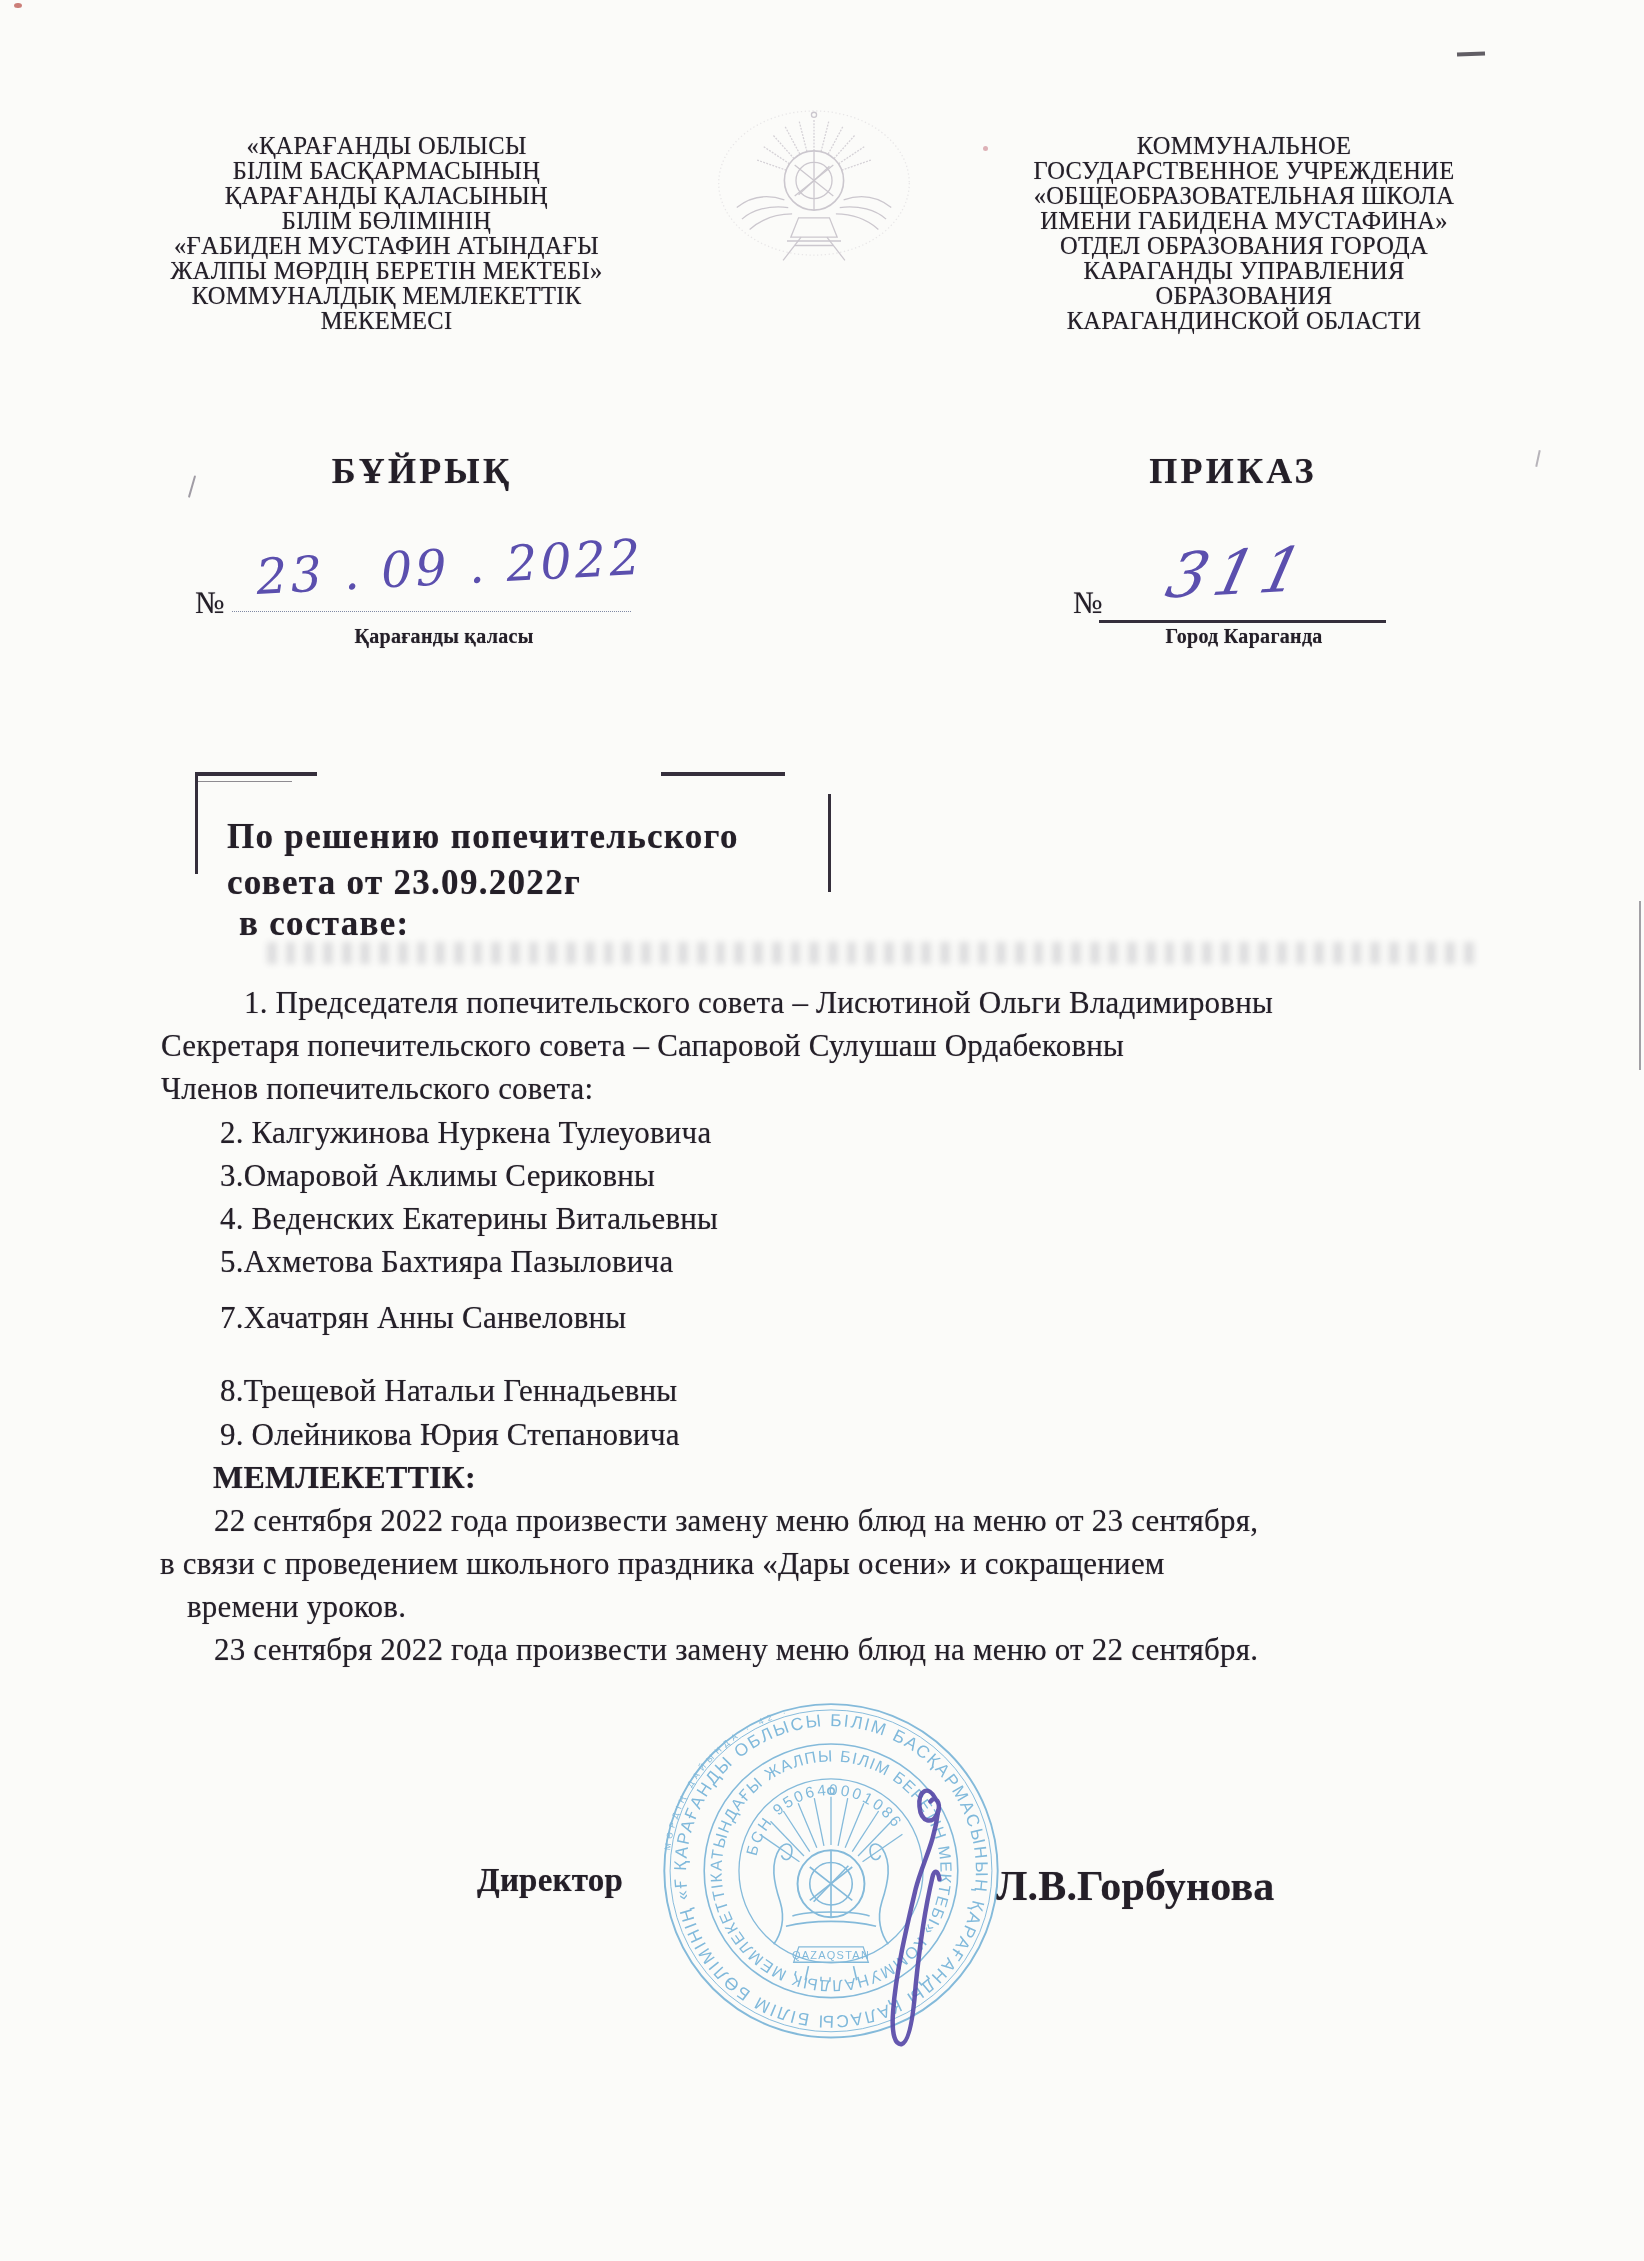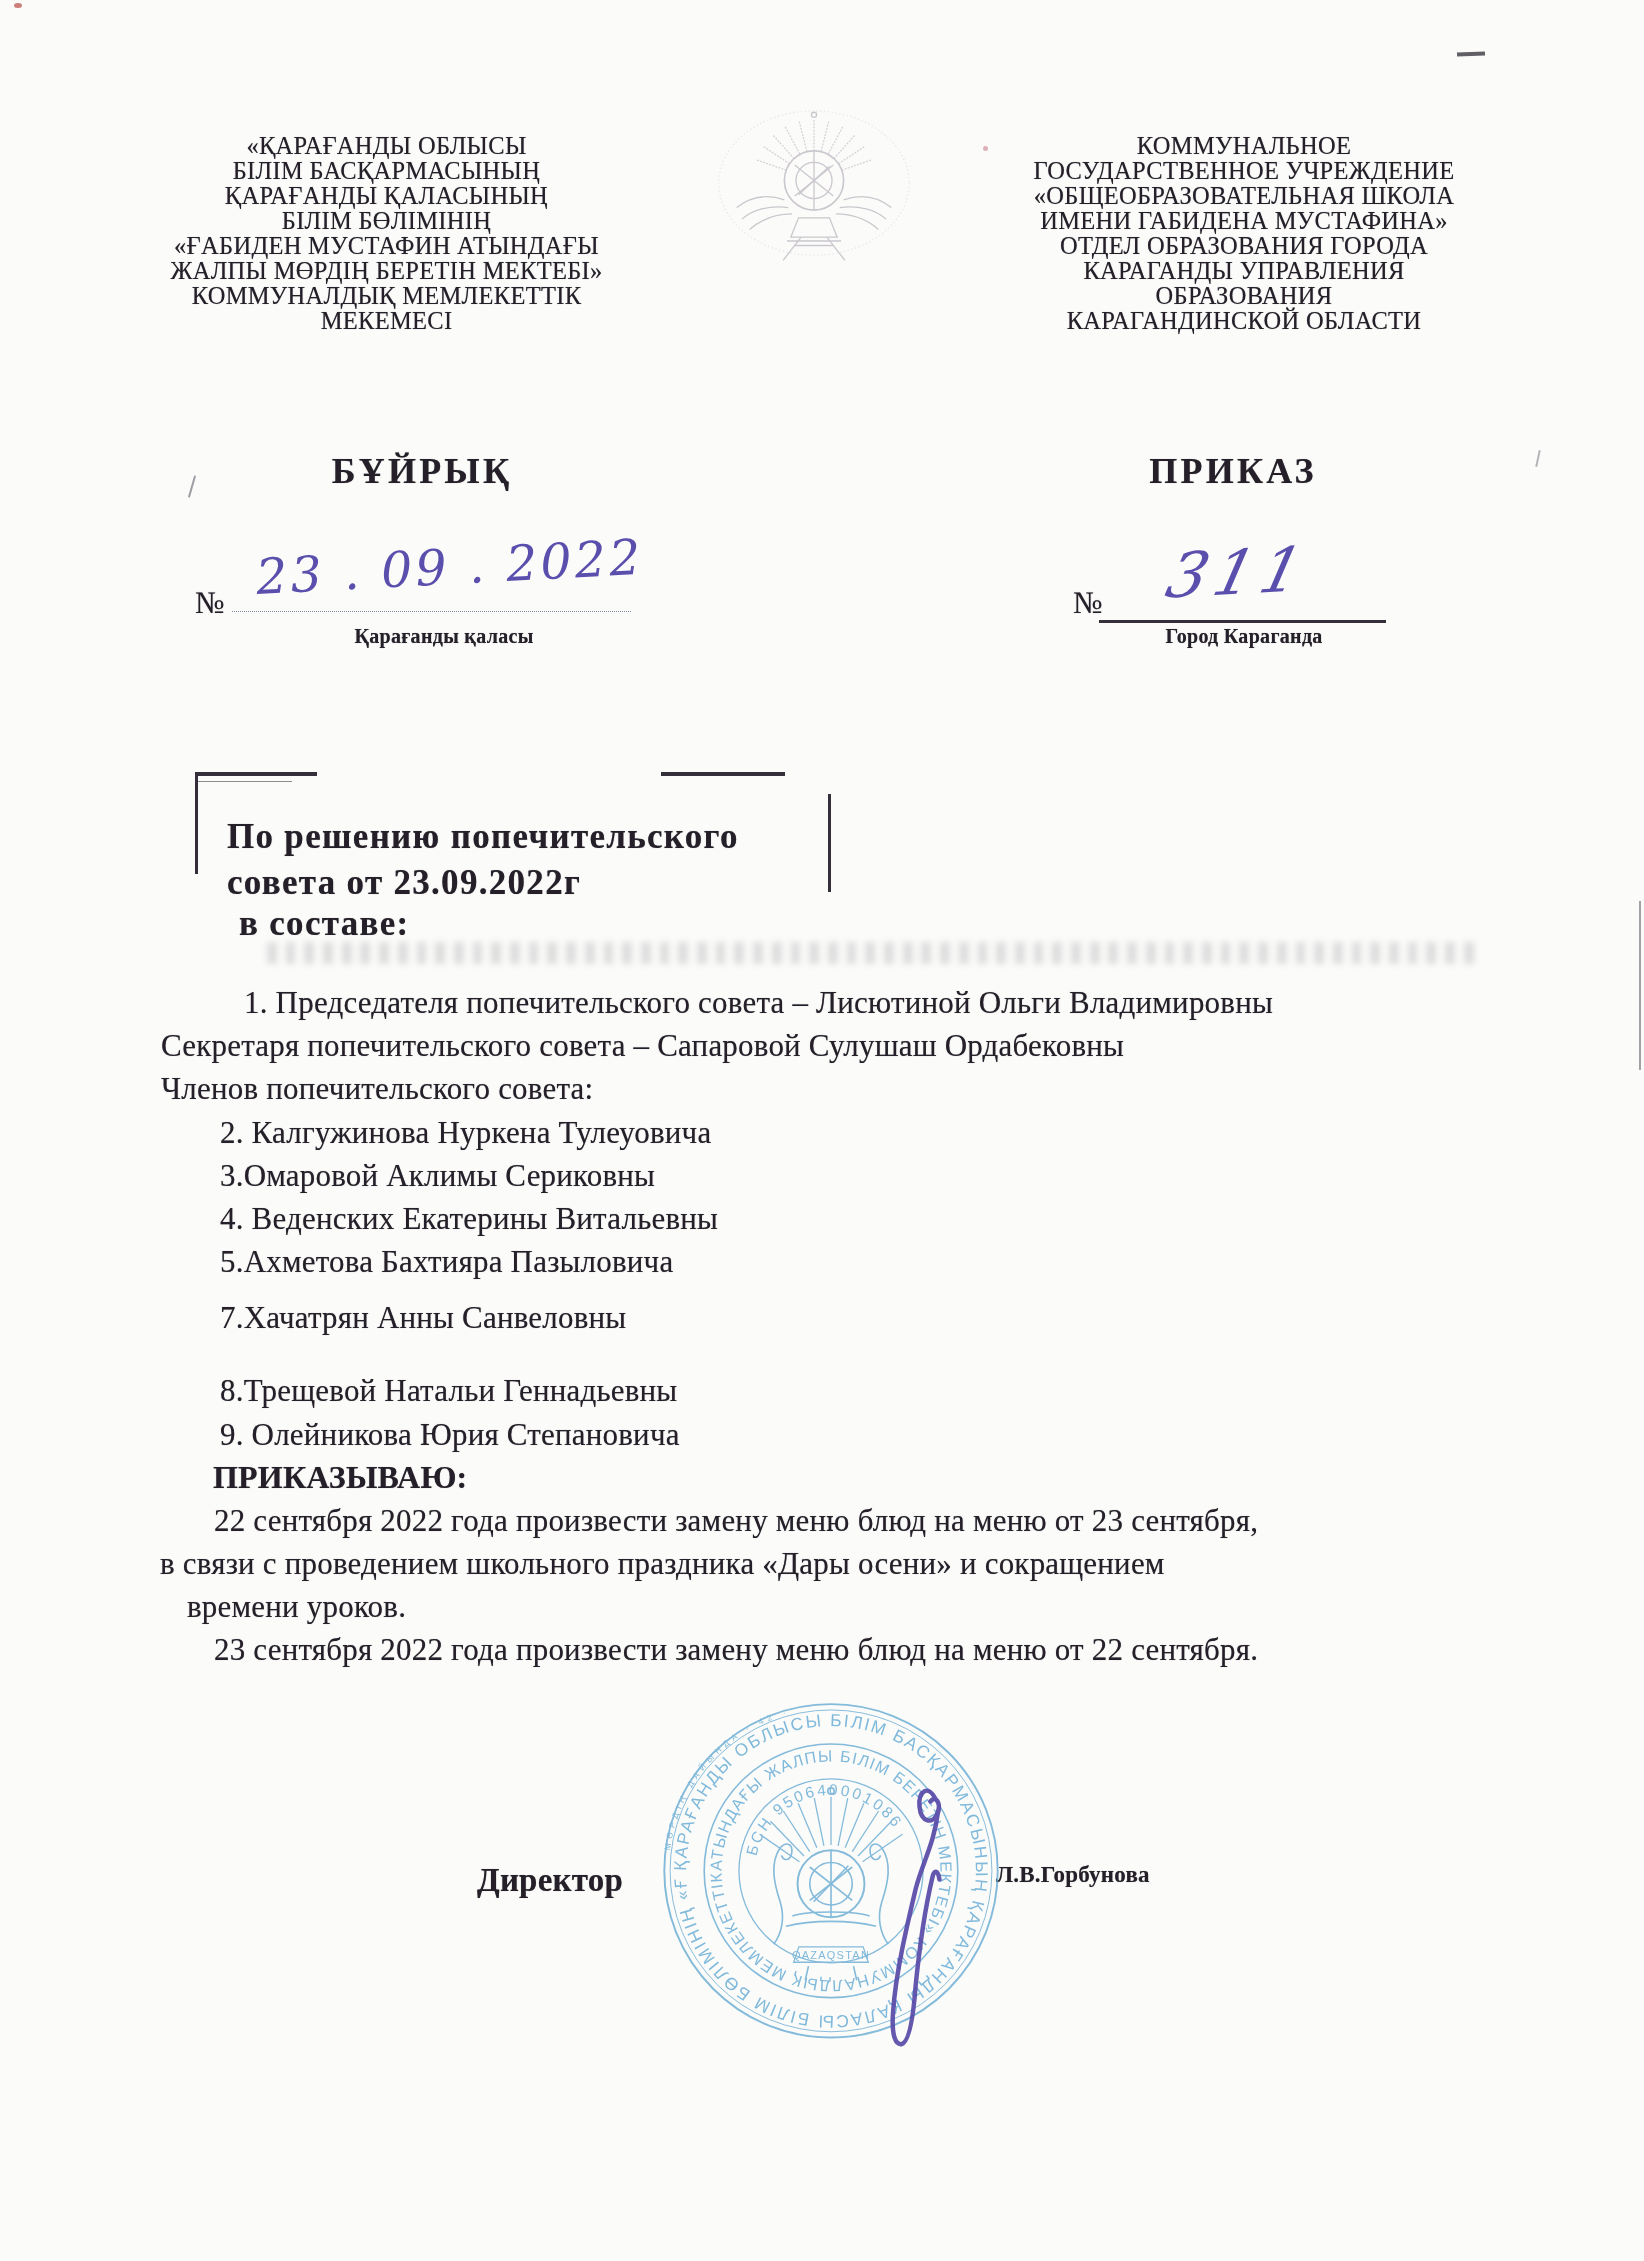--- a/index.html
+++ b/index.html
@@ -128,28 +128,28 @@
   <div class="abs body-line ink" style="left:161px; top:1028px;">Секретаря попечительского совета – Сапаровой Сулушаш Ордабековны</div>
   <div class="abs body-line ink" style="left:161px; top:1071px;">Членов попечительского совета:</div>
   <div class="abs body-line ink" style="left:220px; top:1115px;">2. Калгужинова Нуркена Тулеуовича</div>
   <div class="abs body-line ink" style="left:220px; top:1158px;">3.Омаровой Аклимы Сериковны</div>
   <div class="abs body-line ink" style="left:220px; top:1201px;">4. Веденских Екатерины Витальевны</div>
   <div class="abs body-line ink" style="left:220px; top:1244px;">5.Ахметова Бахтияра Пазыловича</div>
   <div class="abs body-line ink" style="left:220px; top:1300px;">7.Хачатрян Анны Санвеловны</div>
   <div class="abs body-line ink" style="left:220px; top:1373px;">8.Трещевой Натальи Геннадьевны</div>
   <div class="abs body-line ink" style="left:220px; top:1417px;">9. Олейникова Юрия Степановича</div>
 
-  <div class="abs body-line bold ink" style="left:213px; top:1459px; font-size:32px;">ПРИКАЗЫВАЮ:</div>
+  <div class="abs body-line bold ink" style="left:213px; top:1459px; font-size:32px;">МЕМЛЕКЕТТІК:</div>
   <div class="abs body-line ink" style="left:214px; top:1503px;">22 сентября 2022 года произвести замену меню блюд на меню от 23 сентября,</div>
   <div class="abs body-line ink" style="left:160px; top:1546px;">в связи с проведением школьного праздника «Дары осени» и сокращением</div>
   <div class="abs body-line ink" style="left:160px; top:1589px;margin-left:27px;">времени уроков.</div>
   <div class="abs body-line ink" style="left:214px; top:1632px;">23 сентября 2022 года произвести замену меню блюд на меню от 22 сентября.</div>
 
   <div class="abs body-line bold ink" style="left:477px; top:1862px; font-size:33px;">Директор</div>
-  <div class="abs body-line bold ink" style="left:996px; top:1862px; font-size:23px;text-align:right;">Л.В.Горбунова</div>
+  <div class="abs body-line bold ink" style="left:996px; top:1862px; font-size:42px;text-align:right;">Л.В.Горбунова</div>
 
   <svg class="abs" style="left:654px; top:1689px; opacity:.78;" width="354" height="365" viewBox="0 0 550 566">
     <defs>
       <path id="ring-micro" d="M 23,282 A 252,252 0 1 1 527,282 A 252,252 0 1 1 23,282"></path>
       <path id="ring-outer" d="M 50,282 A 225,225 0 1 1 500,282 A 225,225 0 1 1 50,282"></path>
       <path id="ring-inner" d="M 105,282 A 170,170 0 1 1 445,282 A 170,170 0 1 1 105,282"></path>
       <path id="ring-bsn" d="M 157,282 A 118,118 0 1 1 393,282"></path>
     </defs>
     <g class="st-stroke" stroke-width="3">
       <circle cx="275" cy="282" r="259"></circle>

